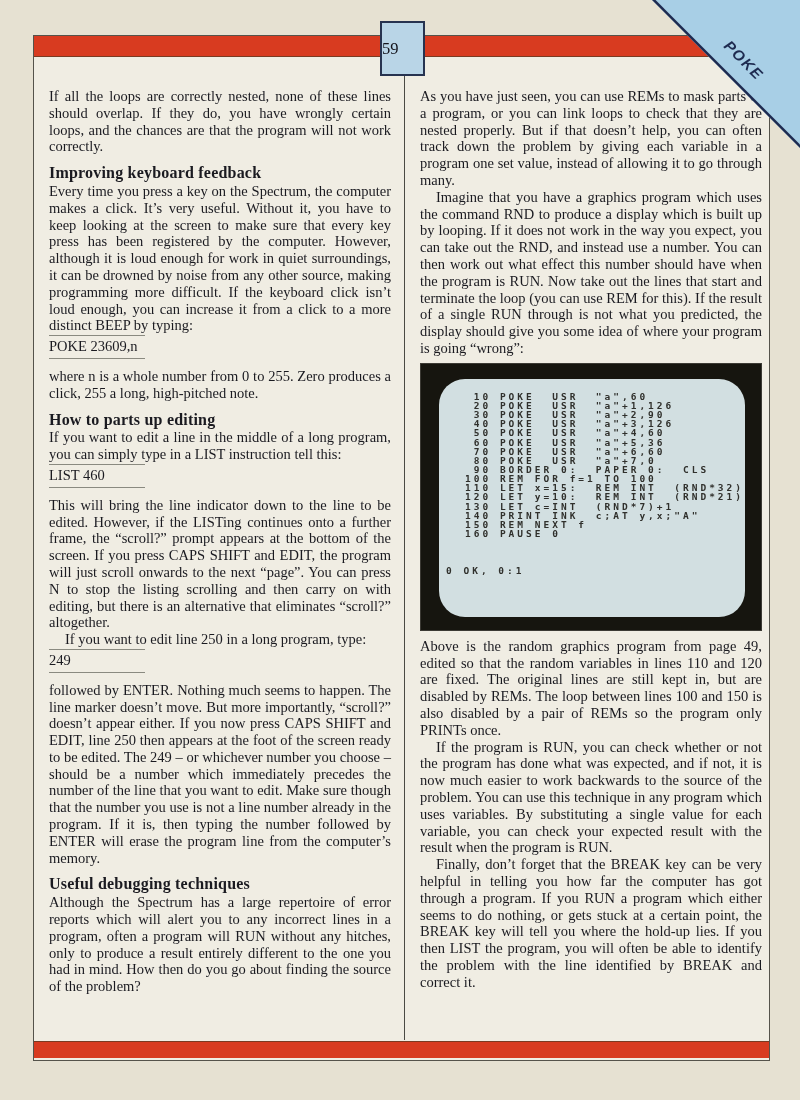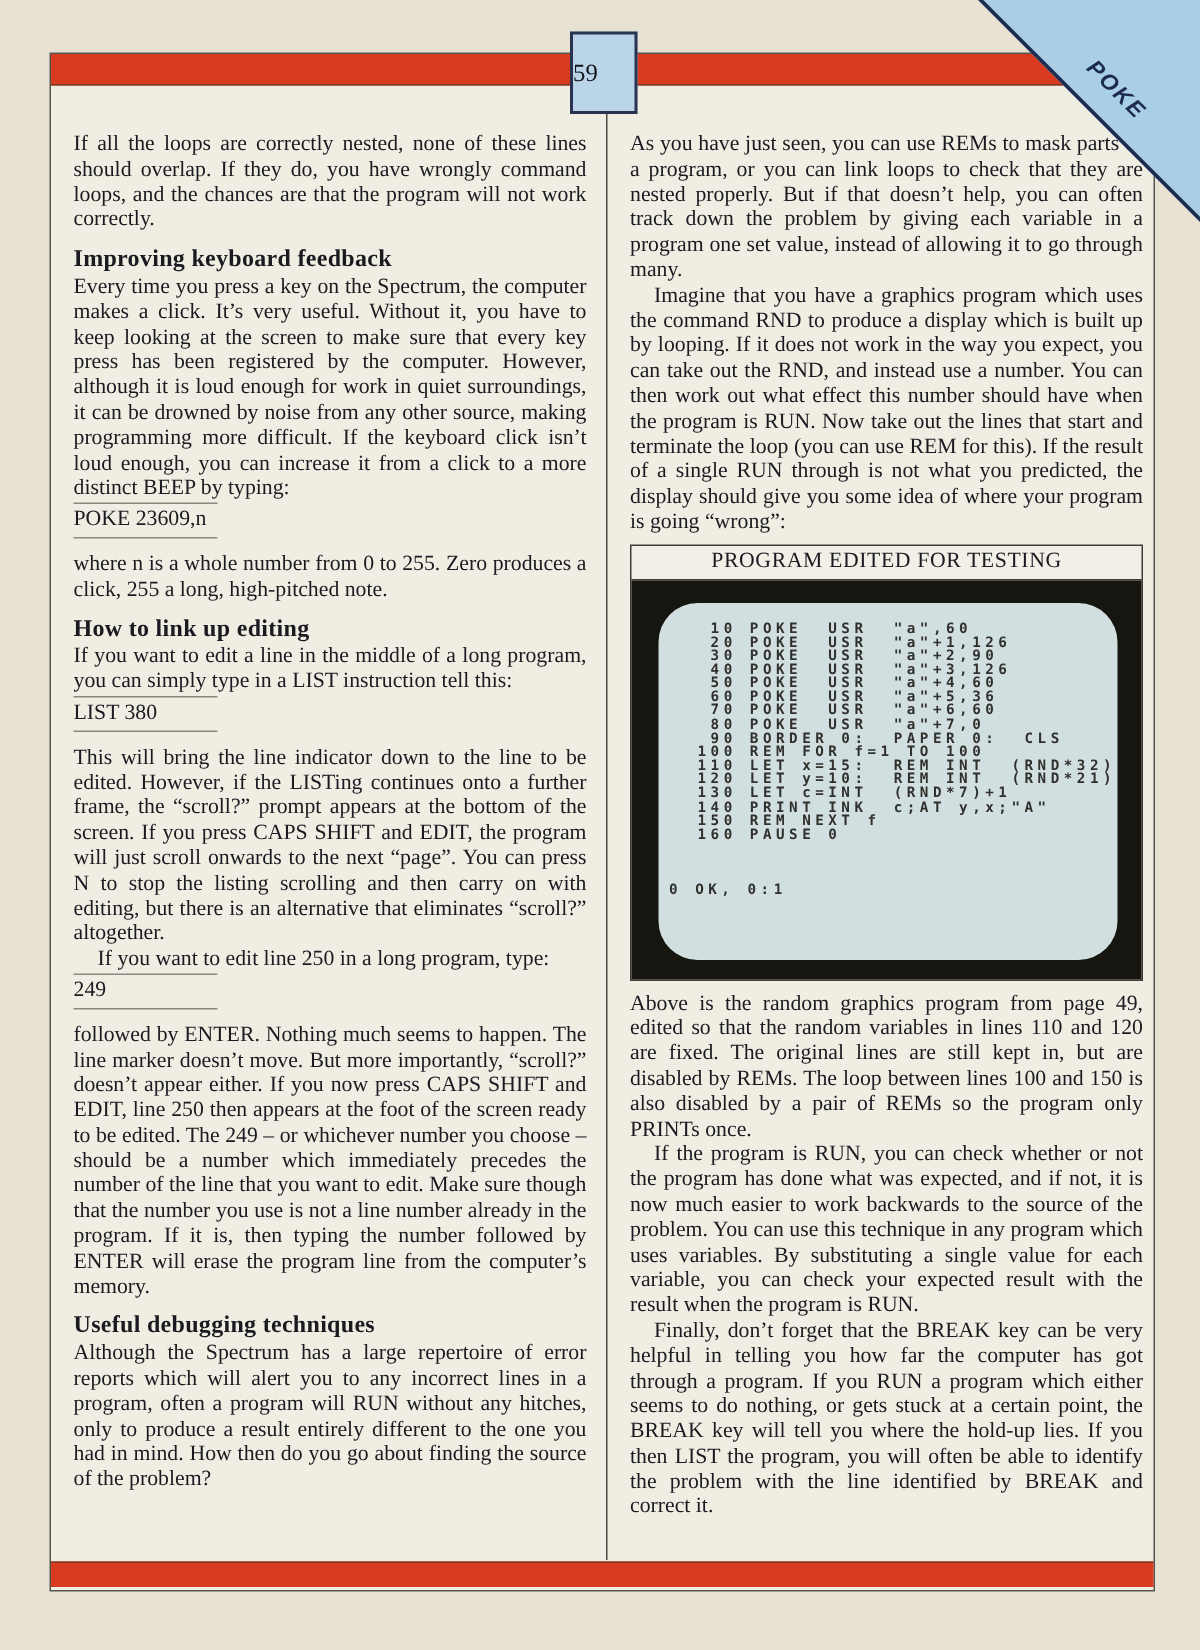--- a/index.html
+++ b/index.html
@@ -84,38 +84,38 @@
 </style>
 </head>
 <body>
 
 <div class="panel">
   <div class="red-bar top"></div>
   <div class="red-bar bottom"></div>
   <div class="divider"></div>
 
   <div class="col col-left">
-    <p>If all the loops are correctly nested, none of these lines should overlap. If they do, you have wrongly command loops, and the chances are that the program will not work correctly.</p>
+    <p>If all the loops are correctly nested, none of these lines should overlap. If they do, you have wrongly certain loops, and the chances are that the program will not work correctly.</p>
 
     <h3>Improving keyboard feedback</h3>
     <p>Every time you press a key on the Spectrum, the computer makes a click. It’s very useful. Without it, you have to keep looking at the screen to make sure that every key press has been registered by the computer. However, although it is loud enough for work in quiet surroundings, it can be drowned by noise from any other source, making programming more difficult. If the keyboard click isn’t loud enough, you can increase it from a click to a more distinct BEEP by typing:</p>
 
     <div class="codeblock">
       <div class="coderule"></div>
       <div class="codeline">POKE 23609,n</div>
       <div class="coderule"></div>
     </div>
     <p>where n is a whole number from 0 to 255. Zero produces a click, 255 a long, high-pitched note.</p>
 
-    <h3>How to link up editing</h3>
+    <h3>How to parts up editing</h3>
     <p>If you want to edit a line in the middle of a long program, you can simply type in a LIST instruction tell this:</p>
 
     <div class="codeblock">
       <div class="coderule"></div>
-      <div class="codeline">LIST 380</div>
+      <div class="codeline">LIST 460</div>
       <div class="coderule"></div>
     </div>
     <p>This will bring the line indicator down to the line to be edited. However, if the LISTing continues onto a further frame, the “scroll?” prompt appears at the bottom of the screen. If you press CAPS SHIFT and EDIT, the program will just scroll onwards to the next “page”. You can press N to stop the listing scrolling and then carry on with editing, but there is an alternative that eliminates “scroll?” altogether.</p>
     <p class="ind">If you want to edit line 250 in a long program, type:</p>
 
     <div class="codeblock">
       <div class="coderule"></div>
       <div class="codeline">249</div>
       <div class="coderule"></div>
     </div>
@@ -123,21 +123,20 @@
 
     <h3>Useful debugging techniques</h3>
     <p>Although the Spectrum has a large repertoire of error reports which will alert you to any incorrect lines in a program, often a program will RUN without any hitches, only to produce a result entirely different to the one you had in mind. How then do you go about finding the source of the problem?</p>
   </div>
 
   <div class="col col-right">
     <p>As you have just seen, you can use REMs to mask parts of a program, or you can link loops to check that they are nested properly. But if that doesn’t help, you can often track down the problem by giving each variable in a program one set value, instead of allowing it to go through many.</p>
     <p class="ind">Imagine that you have a graphics program which uses the command RND to produce a display which is built up by looping. If it does not work in the way you expect, you can take out the RND, and instead use a number. You can then work out what effect this number should have when the program is RUN. Now take out the lines that start and terminate the loop (you can use REM for this). If the result of a single RUN through is not what you predicted, the display should give you some idea of where your program is going “wrong”:</p>
 
     <div class="figure">
-      <div class="fig-header">PROGRAM EDITED FOR TESTING</div>
       <div class="tv">
         <div class="screen">
           <pre class="listing"> 10 POKE  USR  "a",60
  20 POKE  USR  "a"+1,126
  30 POKE  USR  "a"+2,90
  40 POKE  USR  "a"+3,126
  50 POKE  USR  "a"+4,60
  60 POKE  USR  "a"+5,36
  70 POKE  USR  "a"+6,60
  80 POKE  USR  "a"+7,0

